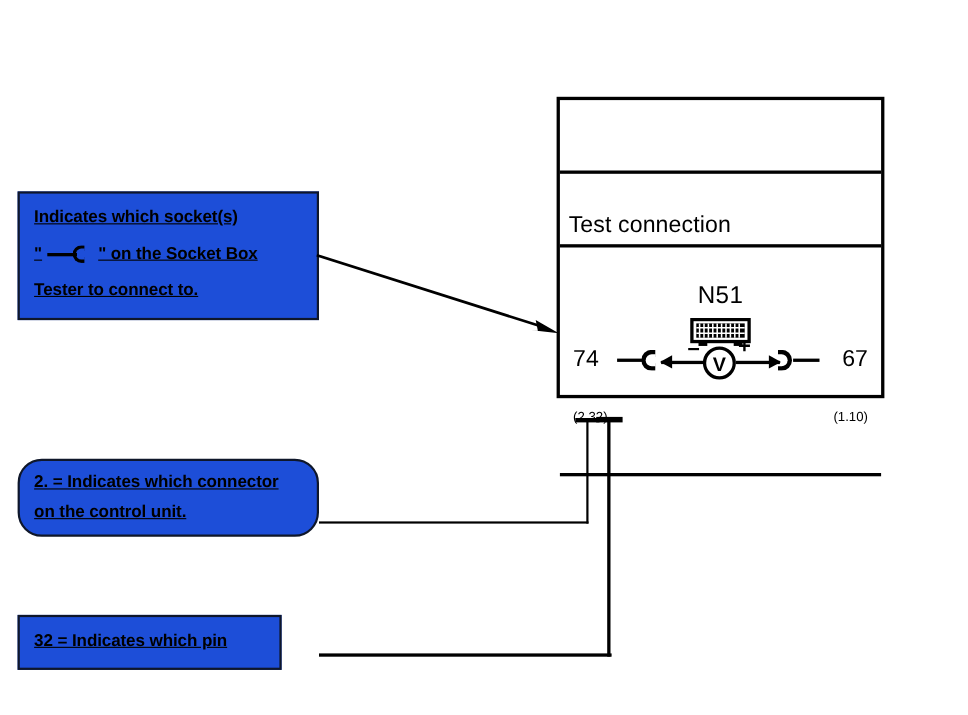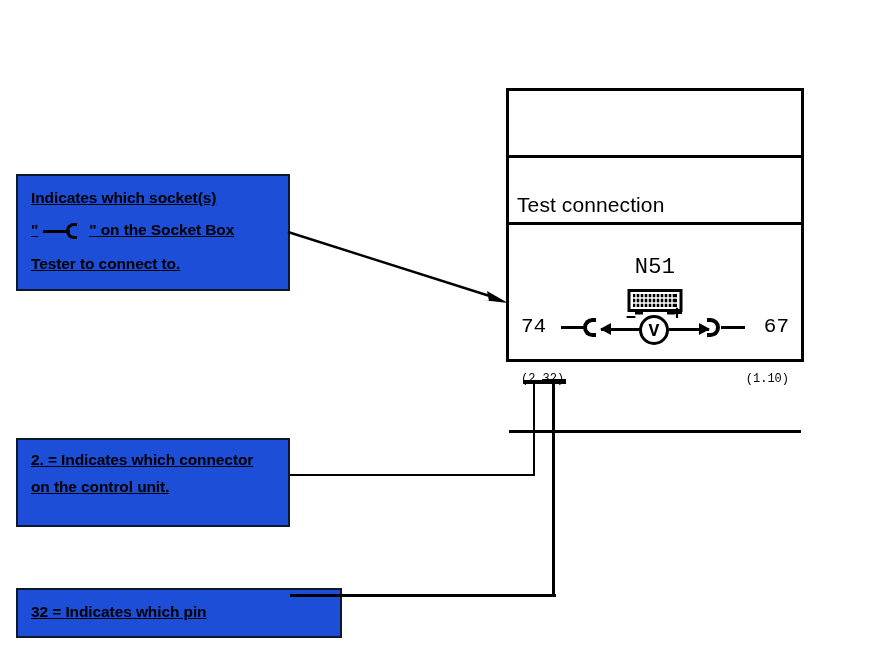--- a/index.html
+++ b/index.html
@@ -69,36 +69,36 @@
     height: 16px;
     border: 3px solid #000;
     border-right: none;
     border-radius: 11px 0 0 11px;
     box-sizing: border-box;
   }
 
   
   #callout-connector {
     left: 16px;
-    top: 438px;
+    top: 417px;
     width: 274px;
-    height: 89px;
+    height: 71px;
     padding: 12px 0 0 13px;
+    border-radius: 22px;
   }
   #callout-connector .line { margin-bottom: 11px; }
   #callout-connector .line:last-child { margin-bottom: 0; }
 
   
   #callout-pin {
     left: 16px;
     top: 559px;
-    width: 326px;
+    width: 240px;
     height: 50px;
     padding: 14px 0 0 13px;
-    margin-top: 29px;
   }
 
   
   #panel {
     position: absolute;
     left: 506px;
     top: 88px;
     width: 298px;
     height: 274px;
     border: 3px solid #000;
@@ -120,21 +120,20 @@
     padding: 3px 0 0 8px;
   }
   #panel-title-text {
     font-size: 21px;
     line-height: 31px;
     letter-spacing: 0.1px;
   }
   #panel-row-body {
     height: 180px;
     border-bottom: 3px solid #000;
-    font-family: Liberation Mono, monospace;
   }
   #panel-row-bottom {
     height: 35px;
   }
 
   
   #device-label {
     position: absolute;
     left: 0;
     right: 0;

